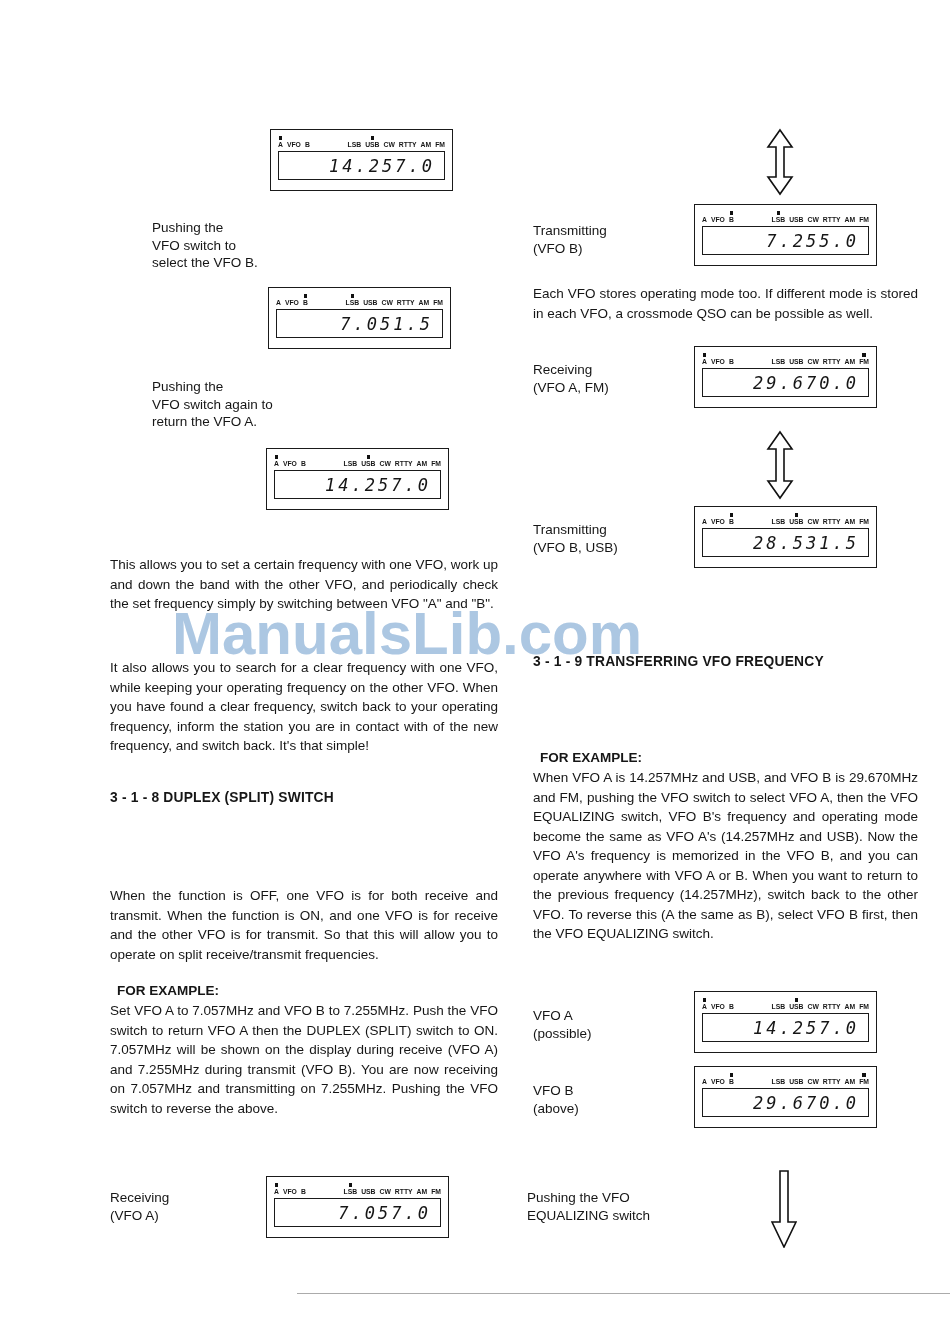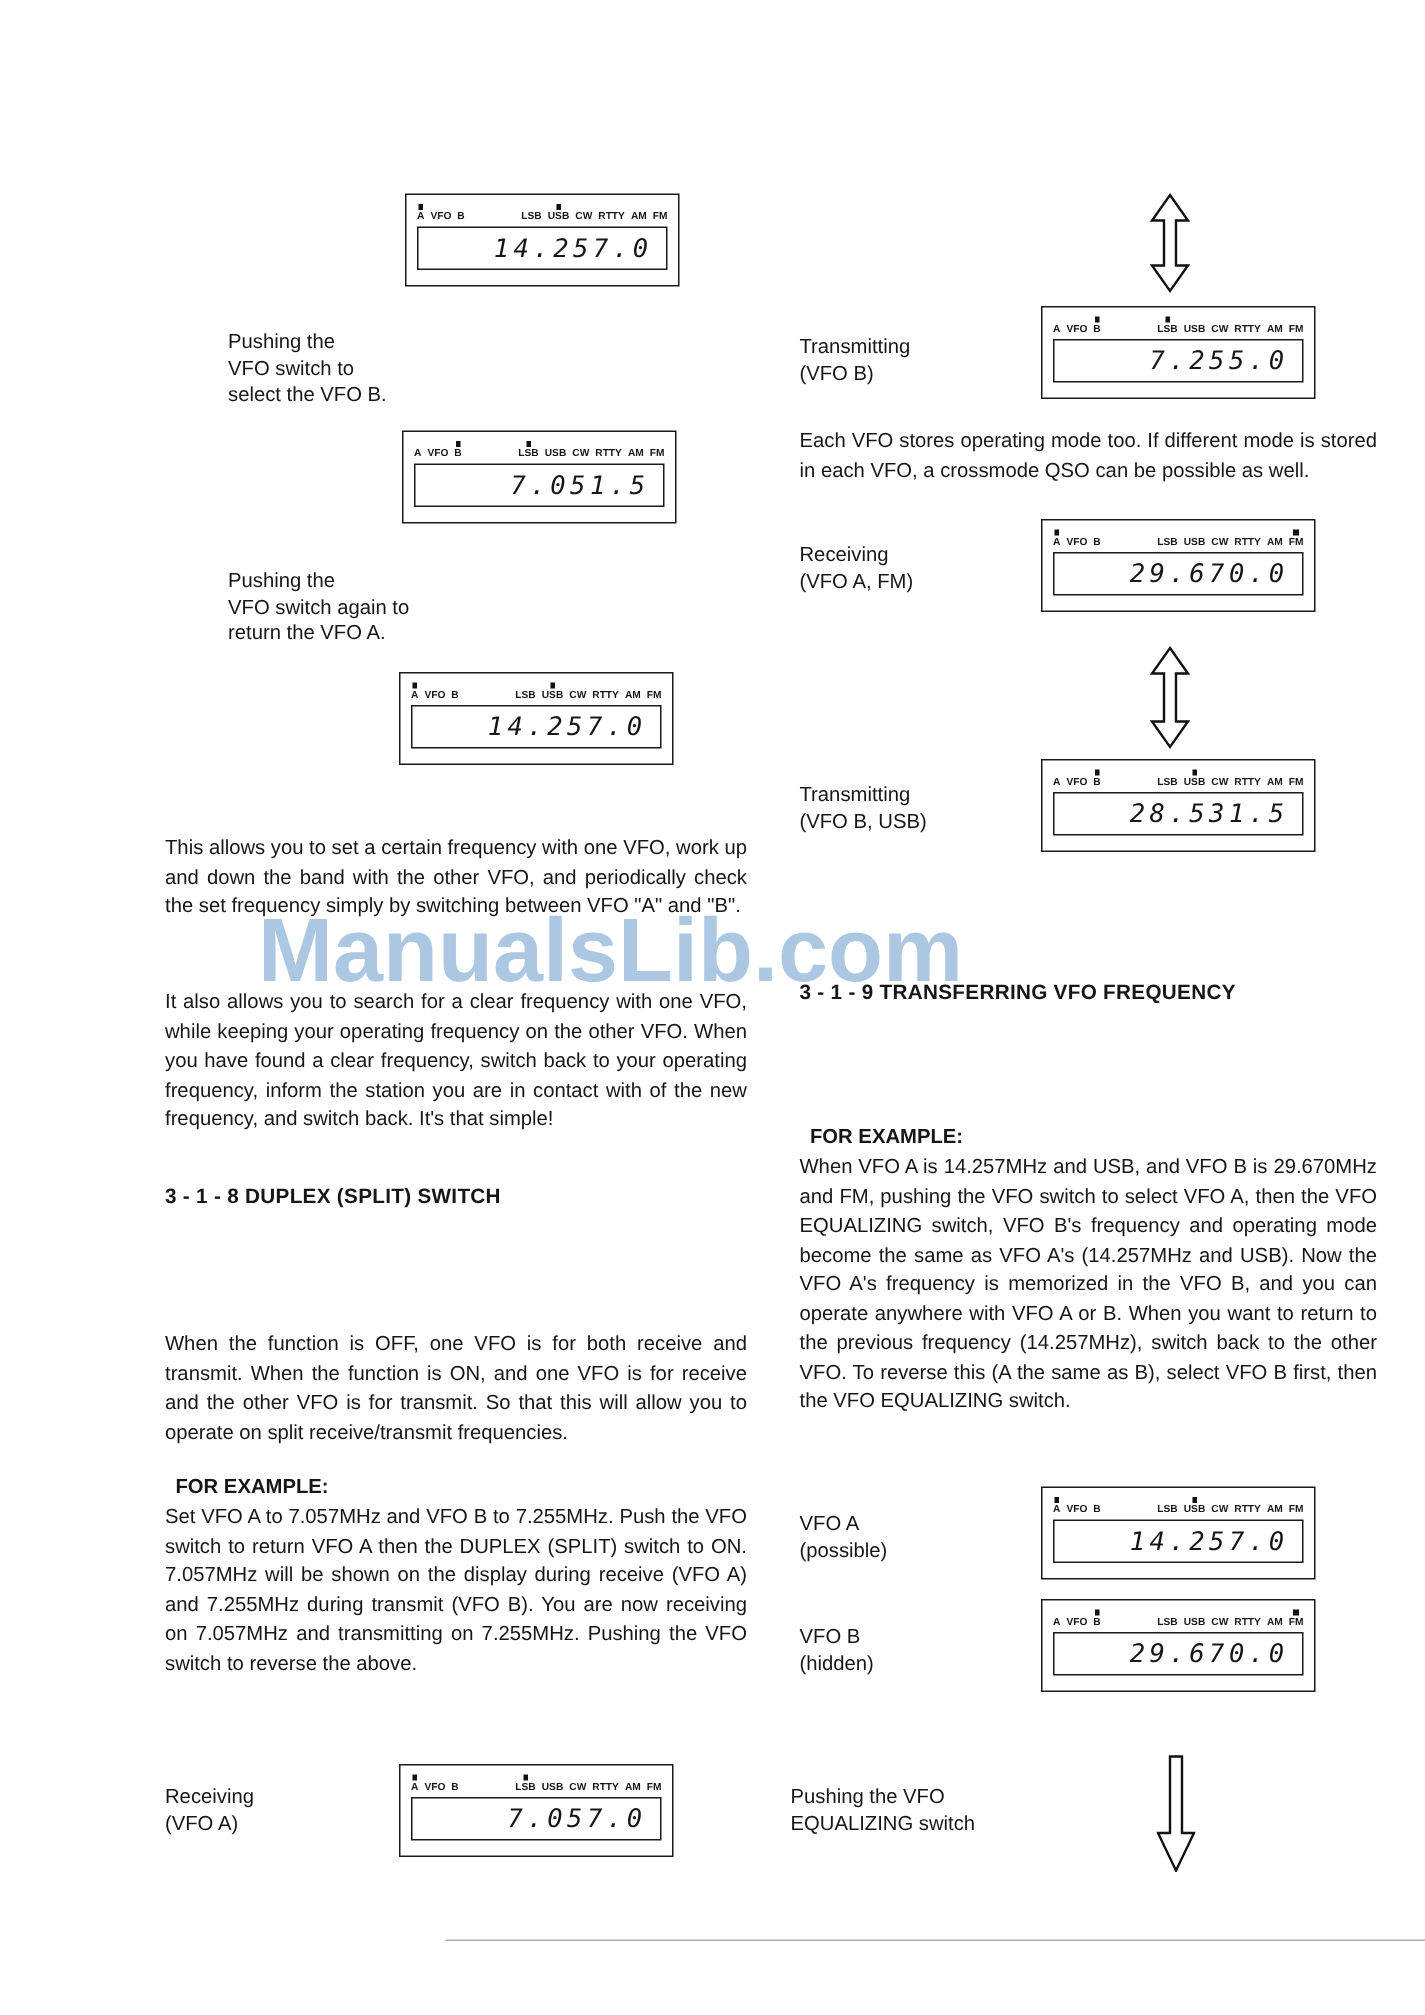--- a/index.html
+++ b/index.html
@@ -420,21 +420,21 @@
           <i class="ind" style="visibility: hidden;"></i>
           <span>FM</span>
         </span>
       </div>
       <div class="lcd-inner">
         <span class="lcd-freq">14.257.0</span>
       </div>
     </div>
 
   <div class="cap" style="left:533px;top:1082px">VFO B
-(hidden)</div>
+(above)</div>
   <div class="lcd" style="left:694px;top:1066px">
       <div class="lcd-labels">
         <span class="lcd-label">
           <i class="ind" style="visibility: hidden;"></i>
           <span>A</span>
         </span>
         <span class="lcd-label">
           <i class="ind" style="visibility: hidden;"></i>
           <span>VFO</span>
         </span>

